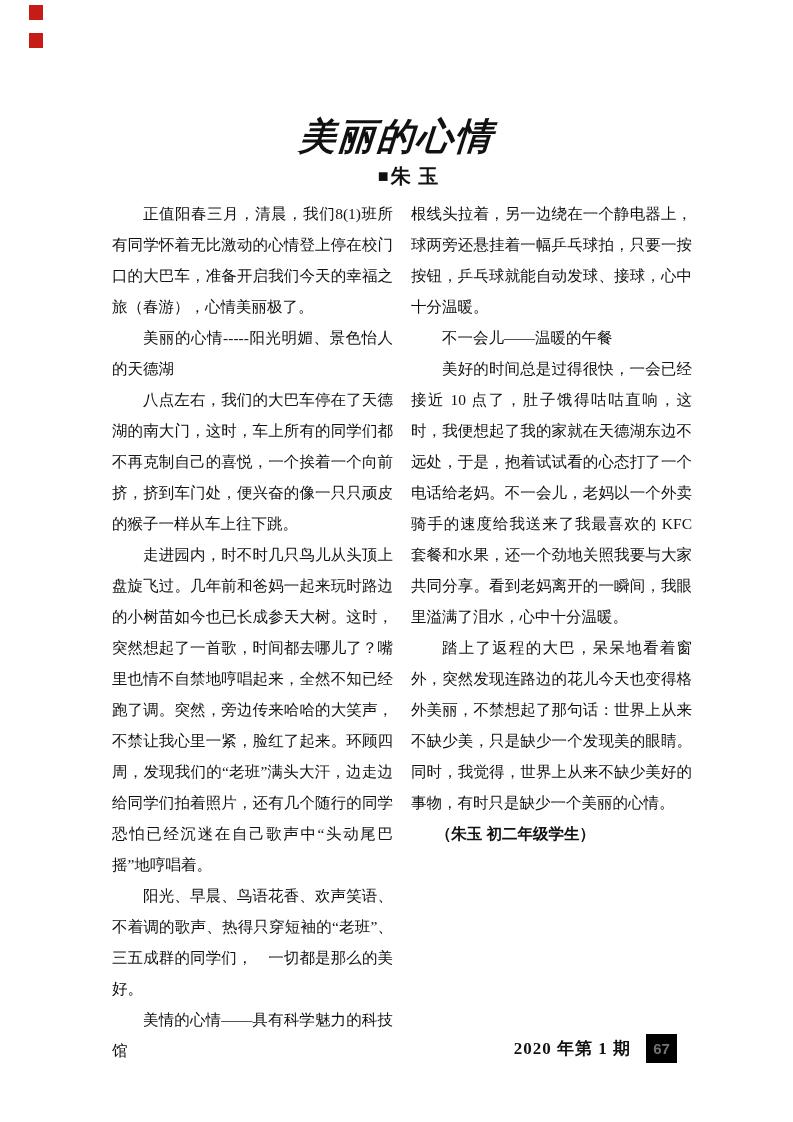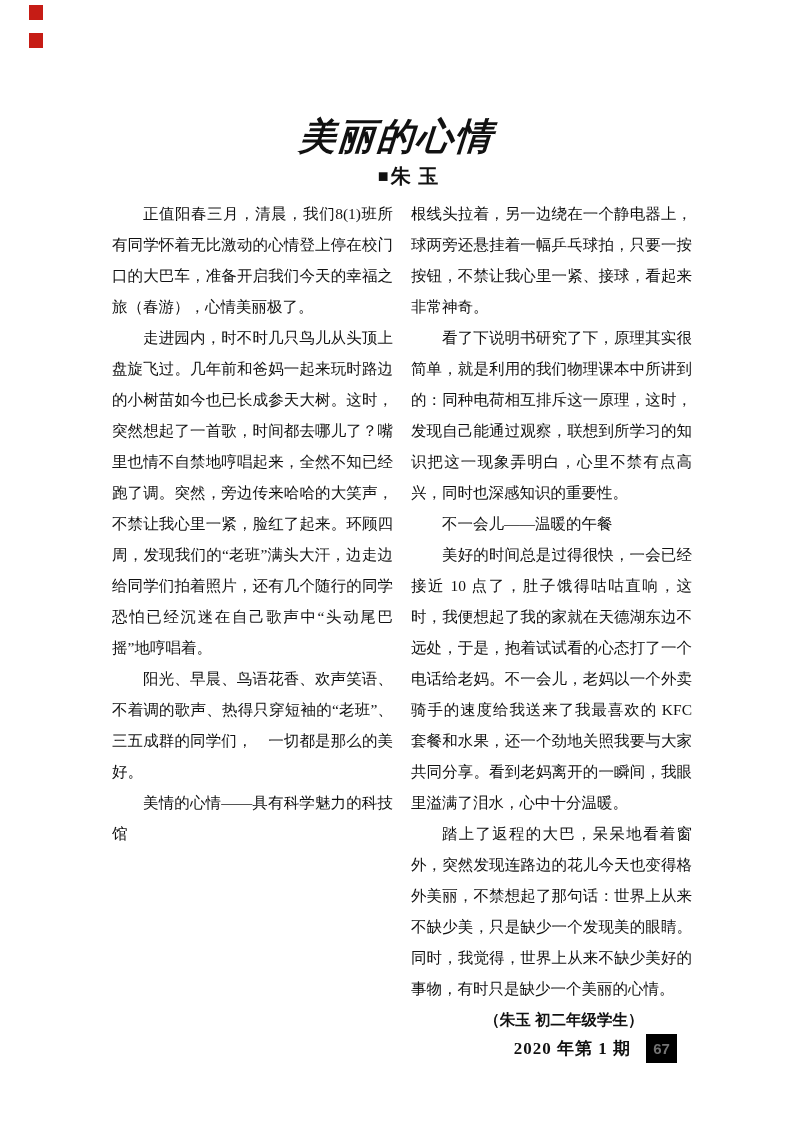--- a/index.html
+++ b/index.html
@@ -48,21 +48,21 @@
     text-justify:inter-character;
     text-indent:2em;
     word-break:break-all;
   }
   .para.body-cont{text-indent:0;}
   .para.subhead{text-indent:2em;}
   .para.byline{
     font-family:"Liberation Sans","DejaVu Sans",sans-serif;
     font-weight:bold;
     text-indent:1.6em;
-    text-align:center;
+    text-align:left;
   }
 
   
   .footer{
     position:absolute;left:0;top:1032px;width:793px;height:32px;
   }
   .footer-issue{
     position:absolute;right:162px;top:5px;
     font-size:17px;font-weight:600;letter-spacing:1px;
   }
@@ -83,27 +83,28 @@
   <div class="red-mark m1"></div>
   <div class="red-mark m2"></div>
 
   <div class="title">美丽的心情</div>
 
   <div class="author-line"><span class="sq">■</span><span>朱 玉</span></div>
 
   <div class="article">
     <div class="col">
         <p class="para body">正值阳春三月，清晨，我们8(1)班所有同学怀着无比激动的心情登上停在校门口的大巴车，准备开启我们今天的幸福之旅（春游），心情美丽极了。</p>
+        <p class="para subhead">美丽的心情-----阳光明媚、景色怡人的天德湖</p>
+        <p class="para body">八点左右，我们的大巴车停在了天德湖的南大门，这时，车上所有的同学们都不再克制自己的喜悦，一个挨着一个向前挤，挤到车门处，便兴奋的像一只只顽皮的猴子一样从车上往下跳。</p>
         <p class="para body">走进园内，时不时几只鸟儿从头顶上盘旋飞过。几年前和爸妈一起来玩时路边的小树苗如今也已长成参天大树。这时，突然想起了一首歌，时间都去哪儿了？嘴里也情不自禁地哼唱起来，全然不知已经跑了调。突然，旁边传来哈哈的大笑声，不禁让我心里一紧，脸红了起来。环顾四周，发现我们的“老班”满头大汗，边走边给同学们拍着照片，还有几个随行的同学恐怕已经沉迷在自己歌声中“头动尾巴摇”地哼唱着。</p>
         <p class="para body">阳光、早晨、鸟语花香、欢声笑语、不着调的歌声、热得只穿短袖的“老班”、三五成群的同学们，　一切都是那么的美好。</p>
         <p class="para subhead">美情的心情——具有科学魅力的科技馆</p>
       </div>
     <div class="col">
-        <p class="para body-cont">根线头拉着，另一边绕在一个静电器上，球两旁还悬挂着一幅乒乓球拍，只要一按按钮，不禁让我心里一紧、接球，看起来非常神奇。</p>
-        <p class="para body">看了下说明书研究了下，原理其实很简单，就是利用的我们物理课本中所讲到的：同种电荷相互排斥这一原理，这时，发现自己能通过观察，联想到所学习的知识把这一现象弄明白，心里不禁有点高兴，同时也深感知识的重要性。</p>
+        <p class="para body-cont">根线头拉着，另一边绕在一个静电器上，球两旁还悬挂着一幅乒乓球拍，只要一按按钮，乒乓球就能自动发球、接球，心中十分温暖。</p>
         <p class="para subhead">不一会儿——温暖的午餐</p>
         <p class="para body">美好的时间总是过得很快，一会已经接近 10 点了，肚子饿得咕咕直响，这时，我便想起了我的家就在天德湖东边不远处，于是，抱着试试看的心态打了一个电话给老妈。不一会儿，老妈以一个外卖骑手的速度给我送来了我最喜欢的 KFC 套餐和水果，还一个劲地关照我要与大家共同分享。看到老妈离开的一瞬间，我眼里溢满了泪水，心中十分温暖。</p>
         <p class="para body">踏上了返程的大巴，呆呆地看着窗外，突然发现连路边的花儿今天也变得格外美丽，不禁想起了那句话：世界上从来不缺少美，只是缺少一个发现美的眼睛。同时，我觉得，世界上从来不缺少美好的事物，有时只是缺少一个美丽的心情。</p>
         <p class="para byline">（朱玉 初二年级学生）</p>
       </div>
   </div>
 
   <div class="footer">
     <div class="footer-issue">2020 年第 1 期</div>
     <div class="page-number-box">67</div>

